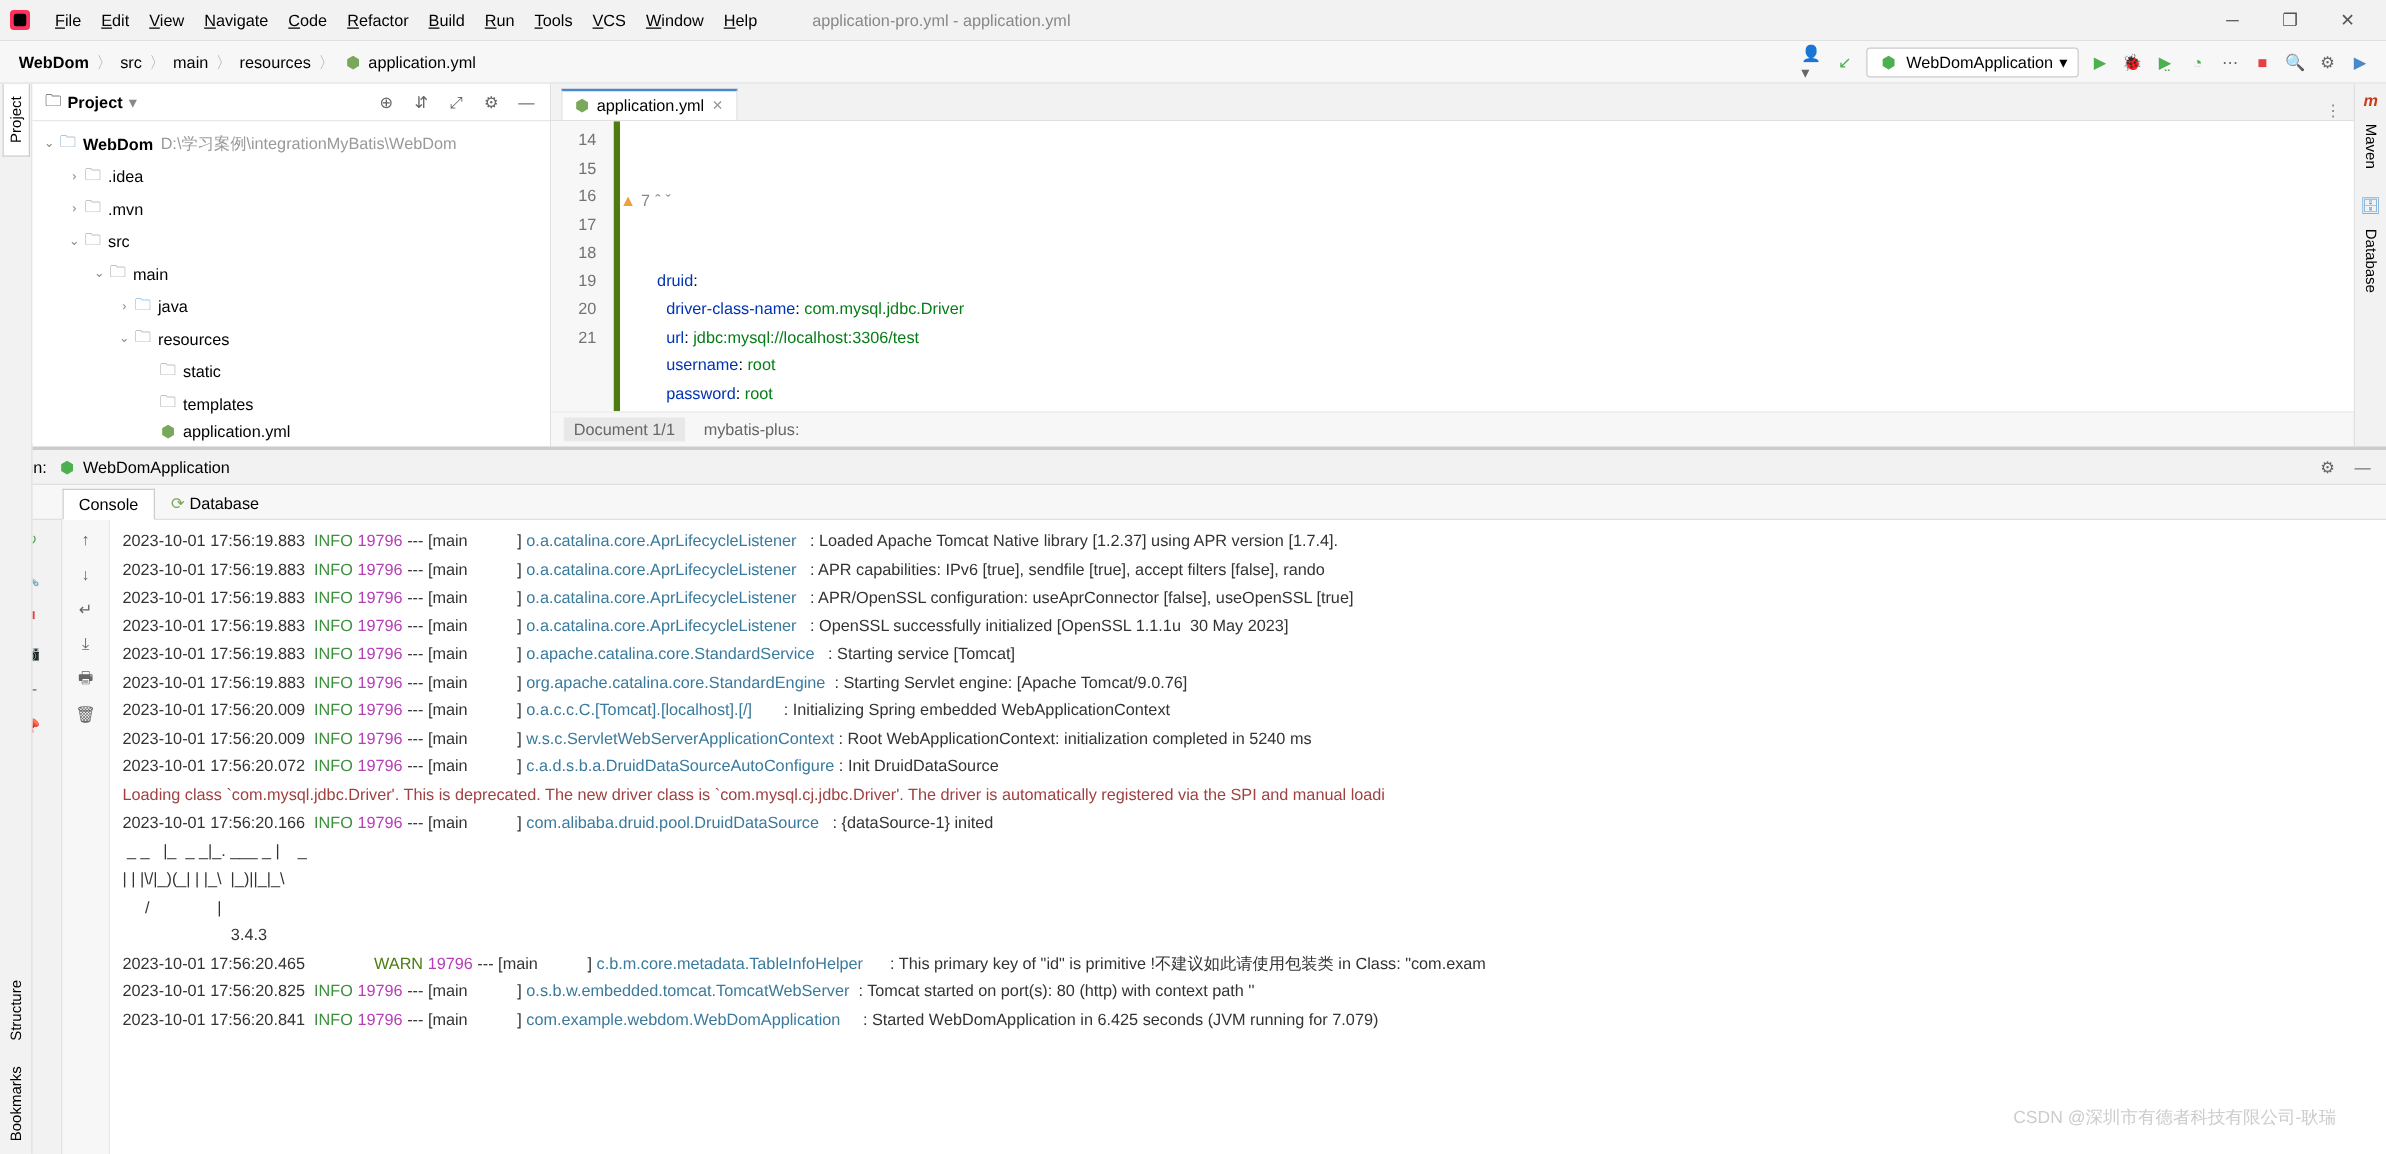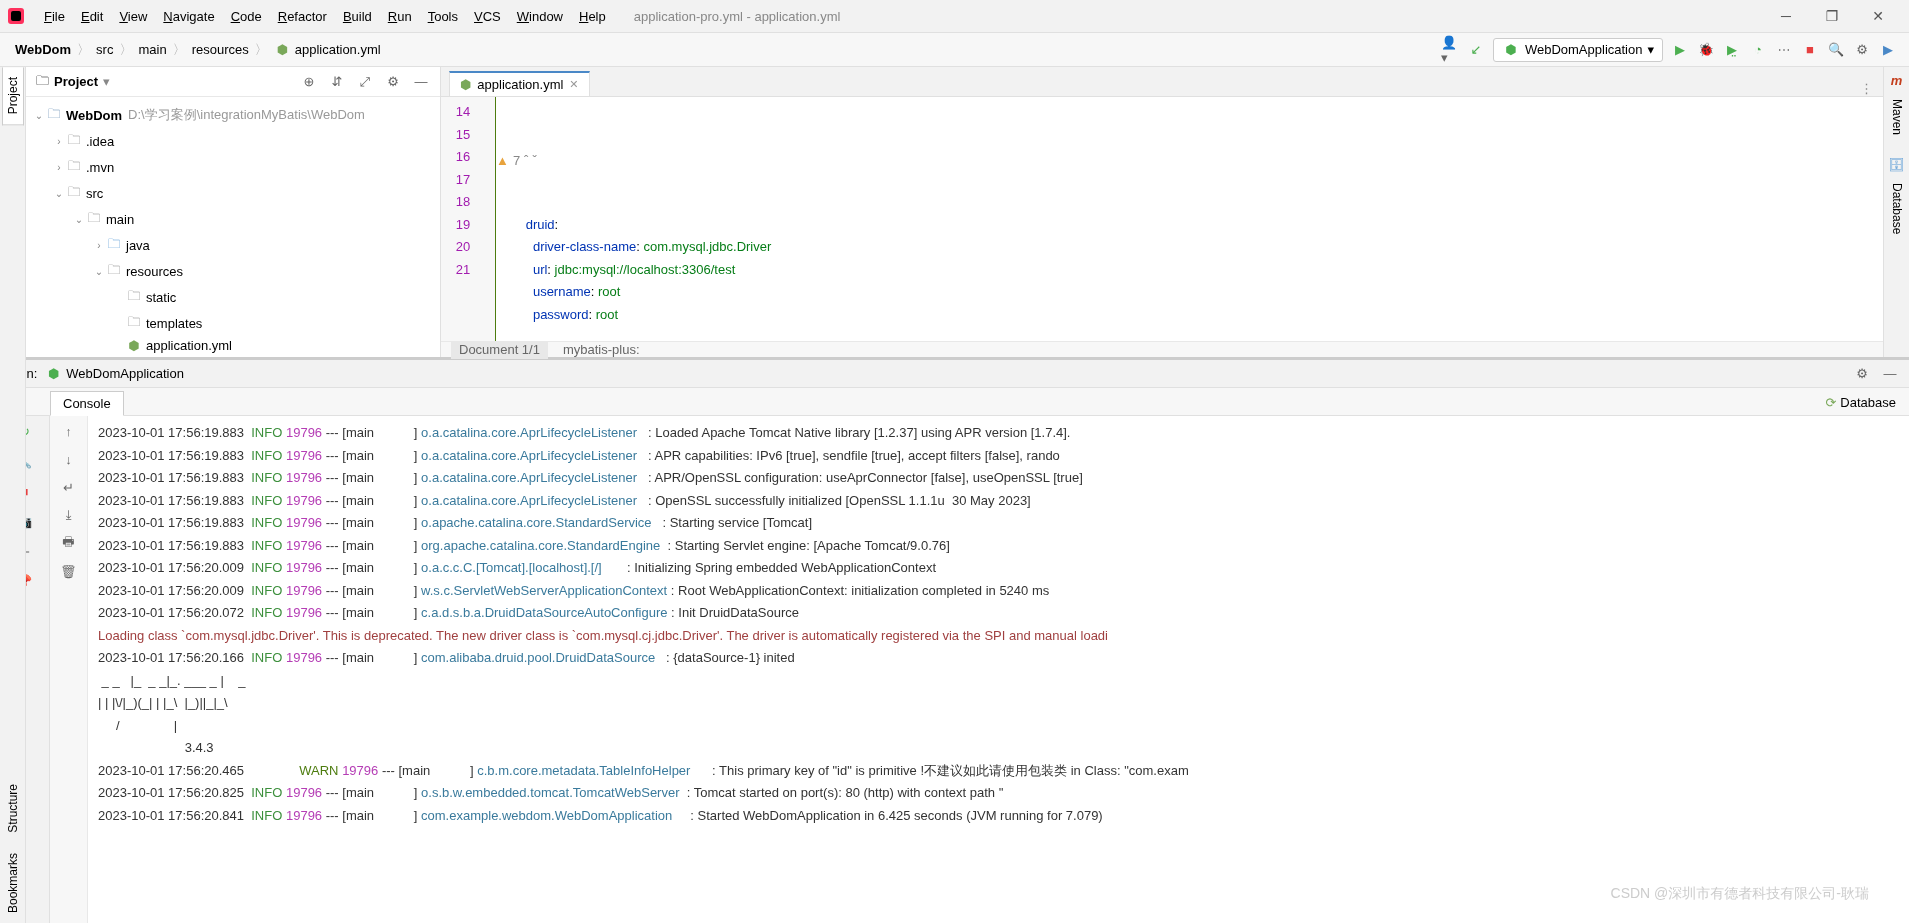--- a/index.html
+++ b/index.html
@@ -1,21 +1,21 @@
 <!DOCTYPE html>
 <html><head>
 <meta charset="utf-8">
 <style>
 * { margin:0; padding:0; box-sizing:border-box; font-family:"Segoe UI",Arial,sans-serif; font-size:13px; }
 body { background:#fff; overflow:hidden; width:1909px; height:923px; position:relative; }
 .menu-bar { height:30px; display:flex; align-items:center; padding:16px 8px; background:#f2f2f2; border-bottom:1px solid #e0e0e0; }
 .menu-bar .logo { width:18px;height:18px;margin-right:10px;display:flex;align-items:center; }
 .menu-bar .item { padding:0 8px; cursor:pointer; }
 .menu-bar .item u { text-decoration:underline; }
-.menu-bar .title-path { margin-left:20px; color:#888; }
+.menu-bar .title-path { margin-left:36px; color:#888; }
 .win-ctrl { margin-left:auto; display:flex; }
 .win-ctrl span { width:46px; text-align:center; cursor:pointer; font-size:14px; color:#555;}
 .nav-bar { height:34px; display:flex; align-items:center; padding:0 12px; background:#f7f7f7; border-bottom:1px solid #e0e0e0; }
 .nav-bar .crumb { display:flex; align-items:center; }
 .nav-bar .crumb span { padding:0 3px; }
 .nav-bar .sep { color:#aaa; padding:0 2px; }
 .nav-bar .proj { font-weight:bold; }
 .nav-bar .right { margin-left:auto; display:flex; align-items:center; gap:8px; }
 .run-combo { border:1px solid #ccc; border-radius:3px; padding:2px 8px; display:flex; align-items:center; gap:5px; background:#fff;}
 .tbicon { width:18px;height:18px;display:inline-flex;align-items:center;justify-content:center;cursor:pointer;color:#666;}
@@ -33,33 +33,33 @@
 .tree .ic { width:16px; margin-right:4px; display:inline-flex;align-items:center;justify-content:center;}
 .tree .dim { color:#999; margin-left:6px;}
 .tree .bold { font-weight:bold;}
 .folder-ic{color:#8a8a8a;} .folder-open{color:#6a8fb5;} .java-ic{color:#5a9bd5;} .yml-ic{color:#7aa85a;}
 .editor-area { flex:1; display:flex; flex-direction:column; min-width:0;}
 .tab-bar { height:30px; display:flex; align-items:flex-end; background:#f2f2f2; border-bottom:1px solid #e0e0e0; padding-left:8px;}
 .tab { background:#fff; border:1px solid #e0e0e0; border-bottom:none; padding:4px 10px; display:flex; align-items:center; gap:6px; border-top:2px solid #4a88c7;}
 .tab .close{color:#999;cursor:pointer;font-size:11px;}
 .tab-bar .more{margin-left:auto;padding:0 10px;color:#888;}
 .code-wrap{flex:1;display:flex;overflow:hidden;position:relative;background:#fff;}
-.gutter{width:55px;background:#f7f7f7;color:#a21caf;text-align:center;padding:4px 14px 4px 4px;font-family:"JetBrains Mono",Consolas,monospace;font-size:13px;line-height:22.5px;border-right:1px solid #4d7c0f;}
+.gutter{width:55px;background:#f7f7f7;color:#737373;text-align:right;padding:4px 14px 4px 4px;font-family:"JetBrains Mono",Consolas,monospace;font-size:13px;line-height:22.5px;border-right:5px solid #4d7c0f;}
 .code{flex:1;padding:4px 8px;font-family:"JetBrains Mono",Consolas,monospace;font-size:13px;line-height:22.5px;white-space:pre;position:relative;}
 .code > div{position:relative;z-index:1;}
 .k{color:#0033b3;} .s{color:#067d17;} .err-strip{position:absolute;top:4px;right:8px;display:flex;align-items:center;gap:4px;color:#888;}
 .warn-ic{color:#e8a33d;}
-.crumb-bar{height:16px;border-top:1px solid #e8e8e8;background:#f7f7f7;display:flex;align-items:center;padding:0 10px;gap:15px;font-size:12px;color:#666;}
+.crumb-bar{height:28px;border-top:1px solid #e8e8e8;background:#f7f7f7;display:flex;align-items:center;padding:0 10px;gap:15px;font-size:12px;color:#666;}
 .crumb-bar .active{background:#e8e8e8;padding:2px 8px;}
 .right-tool{width:26px;background:#f2f2f2;border-left:1px solid #e0e0e0;display:flex;flex-direction:column;align-items:center;}
 .right-tool .vtab{writing-mode:vertical-rl;padding:10px 3px;font-size:12px;cursor:pointer;}
 .run-panel{border-top:3px solid #ccc;display:flex;flex-direction:column;height:580px;}
 .run-head{height:28px;display:flex;align-items:center;padding:0 10px;background:#f2f2f2;border-bottom:1px solid #e0e0e0;}
 .run-head .ricons{margin-left:auto;display:flex;gap:10px;color:#888;}
-.run-tabs{height:28px;display:flex;align-items:flex-end;background:#f7f7f7;border-bottom:1px solid #e0e0e0;padding-left:50px;justify-content:space-between;}
+.run-tabs{height:28px;display:flex;align-items:flex-end;background:#f7f7f7;border-bottom:1px solid #e0e0e0;padding-left:50px;}
 .run-tab{padding:4px 12px;cursor:pointer;border:1px solid transparent;}
 .run-tab.active{background:#fff;border:1px solid #ccc;border-bottom:1px solid #fff;margin-bottom:-1px;}
 .run-tab .act-ic{color:#7aa85a;margin-right:4px;}
 .run-body{flex:1;display:flex;overflow:hidden;}
 .run-left{width:50px;background:#f2f2f2;border-right:1px solid #e0e0e0;display:flex;flex-direction:column;align-items:center;padding-top:6px;gap:12px;}
 .run-side{width:38px;background:#f7f7f7;border-right:1px solid #e8e8e8;display:flex;flex-direction:column;align-items:center;padding-top:6px;gap:10px;}
 .console{flex:1;overflow:auto;padding:6px 10px;font-family:"JetBrains Mono",Consolas,monospace;font-size:13px;line-height:22.5px;white-space:pre;color:#333;}
 .console .info{color:#3c8f3c;} .console .warn{color:#4d7c0f;margin-left:48px;} .console .pid{color:#b53db5;} .console .cls{color:#3a7a9c;text-align:center;} .console .depr{color:#a04040;}
 .left-bar{position:absolute;left:0;top:355px;bottom:0;width:26px;background:#f2f2f2;border-right:1px solid #e0e0e0;display:flex;flex-direction:column-reverse;align-items:center;}
 .left-bar .vtab{writing-mode:vertical-rl;transform:rotate(180deg);padding:10px 3px;font-size:12px;cursor:pointer;}

